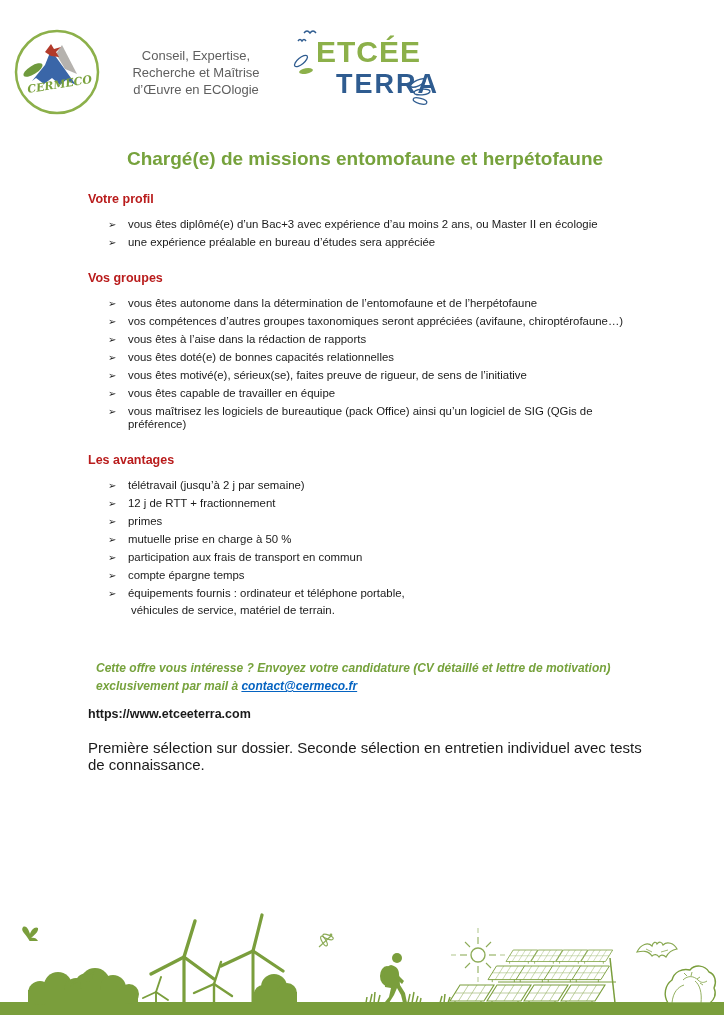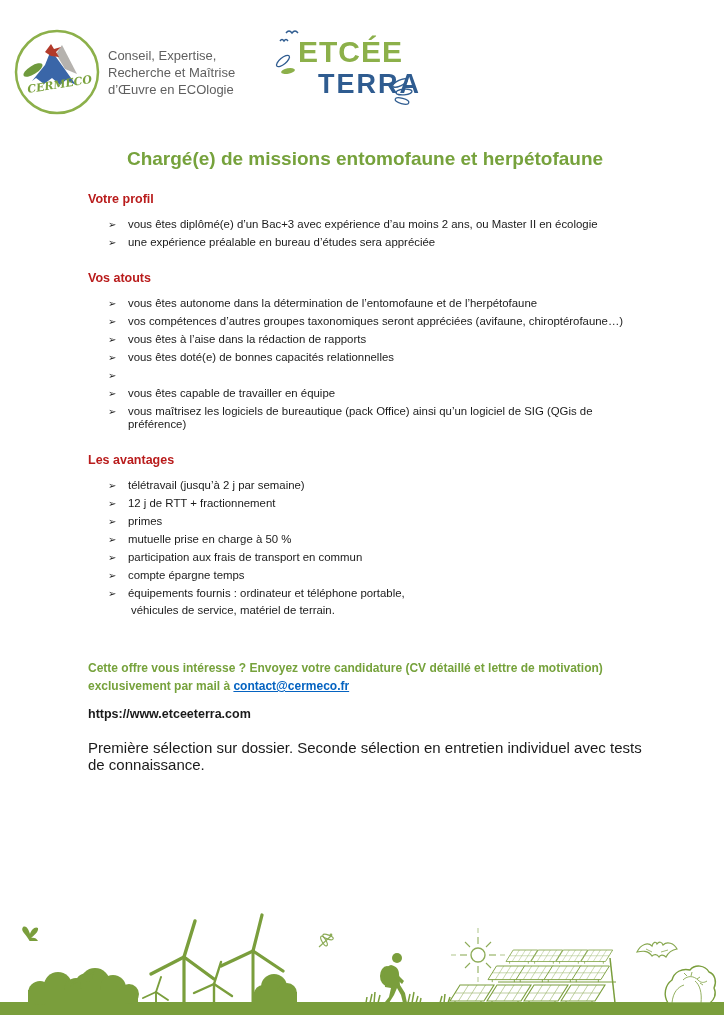--- a/index.html
+++ b/index.html
@@ -4,38 +4,38 @@
 <style>
   html,body { margin:0; padding:0; background:#888; }
   .page {
     position:relative; width:724px; height:1024px; margin:0 auto;
     background:#ffffff; overflow:hidden;
     font-family:"Liberation Sans", sans-serif; color:#1a1a1a;
   }
   
   .logos { display:flex; align-items:center; padding:26px 0 0 12px; height:92px; }
   .cermeco-logo { width:90px; height:90px; flex:0 0 auto; }
-  .tagline { width:140px; margin-left:6px; 
+  .tagline { width:140px; margin-left:24px; text-align:center;
              font-size:13px; line-height:17px; color:#5f5f5f; }
   .etcee-logo { position:relative; margin-left:26px; width:140px; height:90px; }
   .etcee-word { position:absolute; left:24px; top:8px; font-size:30px; font-weight:800;
                 letter-spacing:1px; color:#8cb04a; }
   .terra-word { position:absolute; left:44px; top:42px; font-size:27px; font-weight:800;
                 letter-spacing:2px; color:#2f5c90; }
   .etcee-decor { position:absolute; left:0; top:0; }
   
   .title { margin:30px 0 0 6px; text-align:center; font-size:19px; font-weight:bold;
            color:#76a23c; }
   .content { margin-left:88px; width:565px; }
   .sec-heading { margin:22px 0 12px 0; font-size:12.5px; font-weight:bold; color:#b91c1c; }
   .bullets { margin:0; padding:0; list-style:none; }
   .bullets li { display:flex; margin-bottom:5px; font-size:11.4px; line-height:13px; }
   .arrow { flex:0 0 20px; padding-left:20px; font-size:10px; color:#222; }
   .bullet-cont { padding-left:43px; font-size:11.4px; line-height:13px; margin-top:-1px; }
-  .cta { margin:42px 0 0 0; font-size:12px; font-weight:bold; color:#76a23c; line-height:18px; }
+  .cta { margin:42px 0 0 8px; font-size:12px; font-weight:bold; color:#76a23c; line-height:18px;font-style:italic; }
   .email-link { color:#0563c1; text-decoration:underline; font-weight:bold; }
   .site-label { margin:26px 0 0 0; font-size:12.5px; font-weight:bold; }
   .site-url  { margin:12px 0 0 0; font-size:12.5px; font-weight:bold; }
   .note { margin:18px 0 0 0; font-size:15px; }
   
   .footer-scene { position:absolute; left:0; bottom:0; width:724px; height:124px; }
 </style>
 </head>
 <body>
 
@@ -89,40 +89,41 @@
       <li>
           <span class="arrow">➢</span>
           <span>vous êtes diplômé(e) d’un Bac+3 avec expérience d’au moins 2 ans, ou Master II en écologie</span>
         </li>
       <li>
           <span class="arrow">➢</span>
           <span>une expérience préalable en bureau d’études sera appréciée</span>
         </li>
     </ul>
 
-    <h2 class="sec-heading">Vos atouts</h2>
+    <h2 class="sec-heading">Vos groupes</h2>
     <ul class="bullets">
       <li>
           <span class="arrow">➢</span>
           <span>vous êtes autonome dans la détermination de l’entomofaune et de l’herpétofaune</span>
         </li>
       <li>
           <span class="arrow">➢</span>
           <span>vos compétences d’autres groupes taxonomiques seront appréciées (avifaune, chiroptérofaune…)</span>
         </li>
       <li>
           <span class="arrow">➢</span>
           <span>vous êtes à l’aise dans la rédaction de rapports</span>
         </li>
       <li>
           <span class="arrow">➢</span>
           <span>vous êtes doté(e) de bonnes capacités relationnelles</span>
         </li>
       <li>
           <span class="arrow">➢</span>
+          <span>vous êtes motivé(e), sérieux(se), faites preuve de rigueur, de sens de l’initiative</span>
         </li>
       <li>
           <span class="arrow">➢</span>
           <span>vous êtes capable de travailler en équipe</span>
         </li>
       <li>
           <span class="arrow">➢</span>
           <span>vous maîtrisez les logiciels de bureautique (pack Office) ainsi qu’un logiciel de SIG (QGis de préférence)</span>
         </li>
     </ul>

